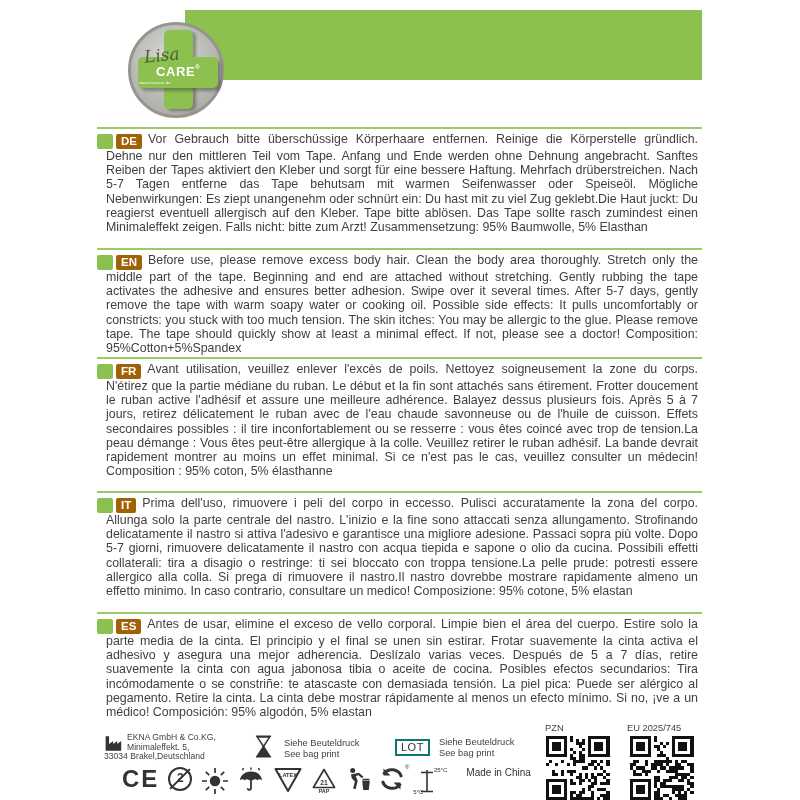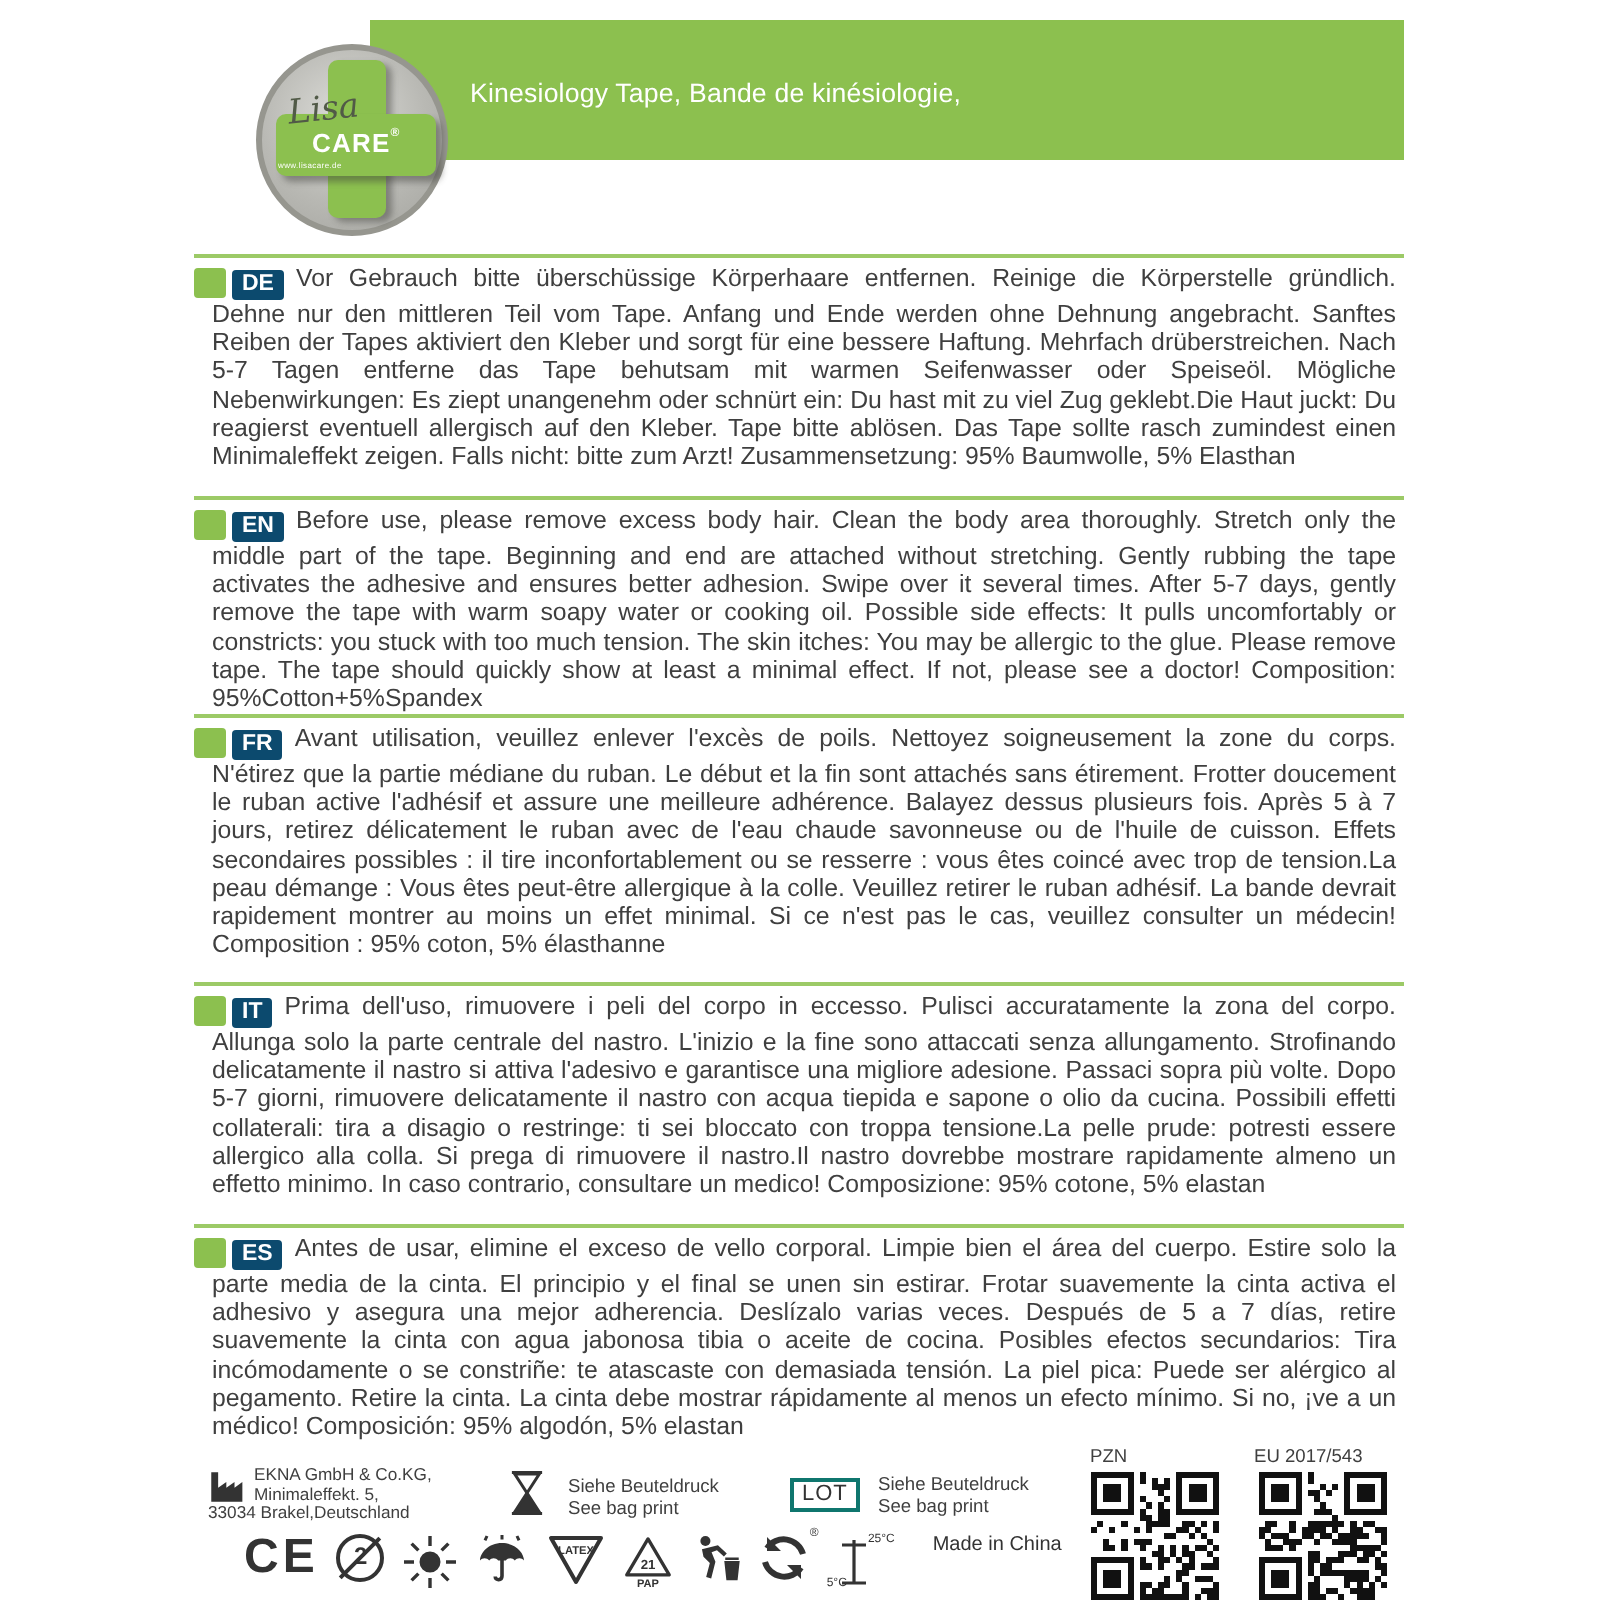--- a/index.html
+++ b/index.html
@@ -24,21 +24,21 @@
   .logo-care{position:absolute;left:25px;top:39px;font-size:13px;font-weight:700;color:#fff;letter-spacing:.6px;}
   .logo-care .reg{font-size:6px;vertical-align:top;}
   .logo-url{position:absolute;left:8px;top:55px;font-size:4px;color:#fff;letter-spacing:.2px;}
 
   
   .lang{position:absolute;left:106px;width:592px;}
   .rule{position:absolute;left:-9px;right:-4px;top:0;height:2px;background:#9cca67;}
   .tick{position:absolute;left:-9px;top:7px;width:16px;height:15px;background:#8cc04f;border-radius:2px;}
   .body{margin:0;padding-top:5px;text-indent:10px;font-size:12.4px;line-height:14.2px;
         text-align:justify;color:#3f3f3f;}
-  .badge{display:inline-block;text-indent:0;background:#0c4a6e;color:#fff;font-weight:700;
+  .badge{display:inline-block;text-indent:0;background:#a16207;color:#fff;font-weight:700;
          font-size:11.5px;line-height:15px;padding:0 5px;border-radius:2px;margin-right:6px;vertical-align:-2px;}
 
   
   .mfr{position:absolute;left:104px;top:733px;font-size:8.6px;line-height:9.6px;color:#3f3f3f;}
   .mfr svg{position:absolute;left:0;top:2px;}
   .mfr .ind{margin-left:23px;}
   .blk{position:absolute;color:#3f3f3f;}
   .expiry{left:255px;top:735px;}
   .expiry .t,.lotblk .t{position:absolute;left:29px;top:3px;font-size:9.3px;line-height:10.6px;white-space:nowrap;}
   .lotblk{left:395px;top:737px;}
@@ -62,21 +62,20 @@
   .temp .t-lo{position:absolute;left:0;bottom:0;font-size:6px;}
   .madein{font-size:10px;margin-left:10px;white-space:nowrap;}
 </style>
 </head>
 <body>
 
 <div class="page">
 
   <div>
     <div class="green-bar">
-      <div class="sub s1">Kinesiology Tape, Bande de kinésiologie,</div>
     </div>
     <div class="logo">
       <div class="cross-v"></div>
       <div class="cross-h"></div>
       <div class="logo-script">Lisa</div>
       <div class="logo-url">www.lisacare.de</div>
       <div class="logo-care"><span>CARE</span><span class="reg">®</span></div>
     </div>
   </div>
 
@@ -252,21 +251,21 @@
         <rect x="11" y="20" width="1" height="1"></rect>
         <rect x="12" y="20" width="1" height="1"></rect>
         <rect x="13" y="20" width="1" height="1"></rect>
         <rect x="14" y="20" width="1" height="1"></rect>
         <rect x="15" y="20" width="1" height="1"></rect>
         <rect x="17" y="20" width="1" height="1"></rect>
         <rect x="19" y="20" width="1" height="1"></rect>
         <rect x="20" y="20" width="1" height="1"></rect>
       </svg></div>
 
-  <div class="qrlabel" style="left:627px">EU 2017/543</div>
+  <div class="qrlabel" style="left:627px">EU 2025/745</div>
   <div class="qr" style="left:627px"><svg viewBox="0 0 21 21" shape-rendering="crispEdges" fill="#111">
         <path fill-rule="evenodd" d="M0 0h7v7h-7zM1 1v5h5v-5z"></path>
         <rect x="2" y="2" width="3" height="3"></rect>
         <path fill-rule="evenodd" d="M14 0h7v7h-7zM15 1v5h5v-5z"></path>
         <rect x="16" y="2" width="3" height="3"></rect>
         <path fill-rule="evenodd" d="M0 14h7v7h-7zM1 15v5h5v-5z"></path>
         <rect x="2" y="16" width="3" height="3"></rect>
         <rect x="8" y="0" width="1" height="1"></rect>
         <rect x="8" y="1" width="1" height="1"></rect>
         <rect x="10" y="2" width="1" height="1"></rect>

